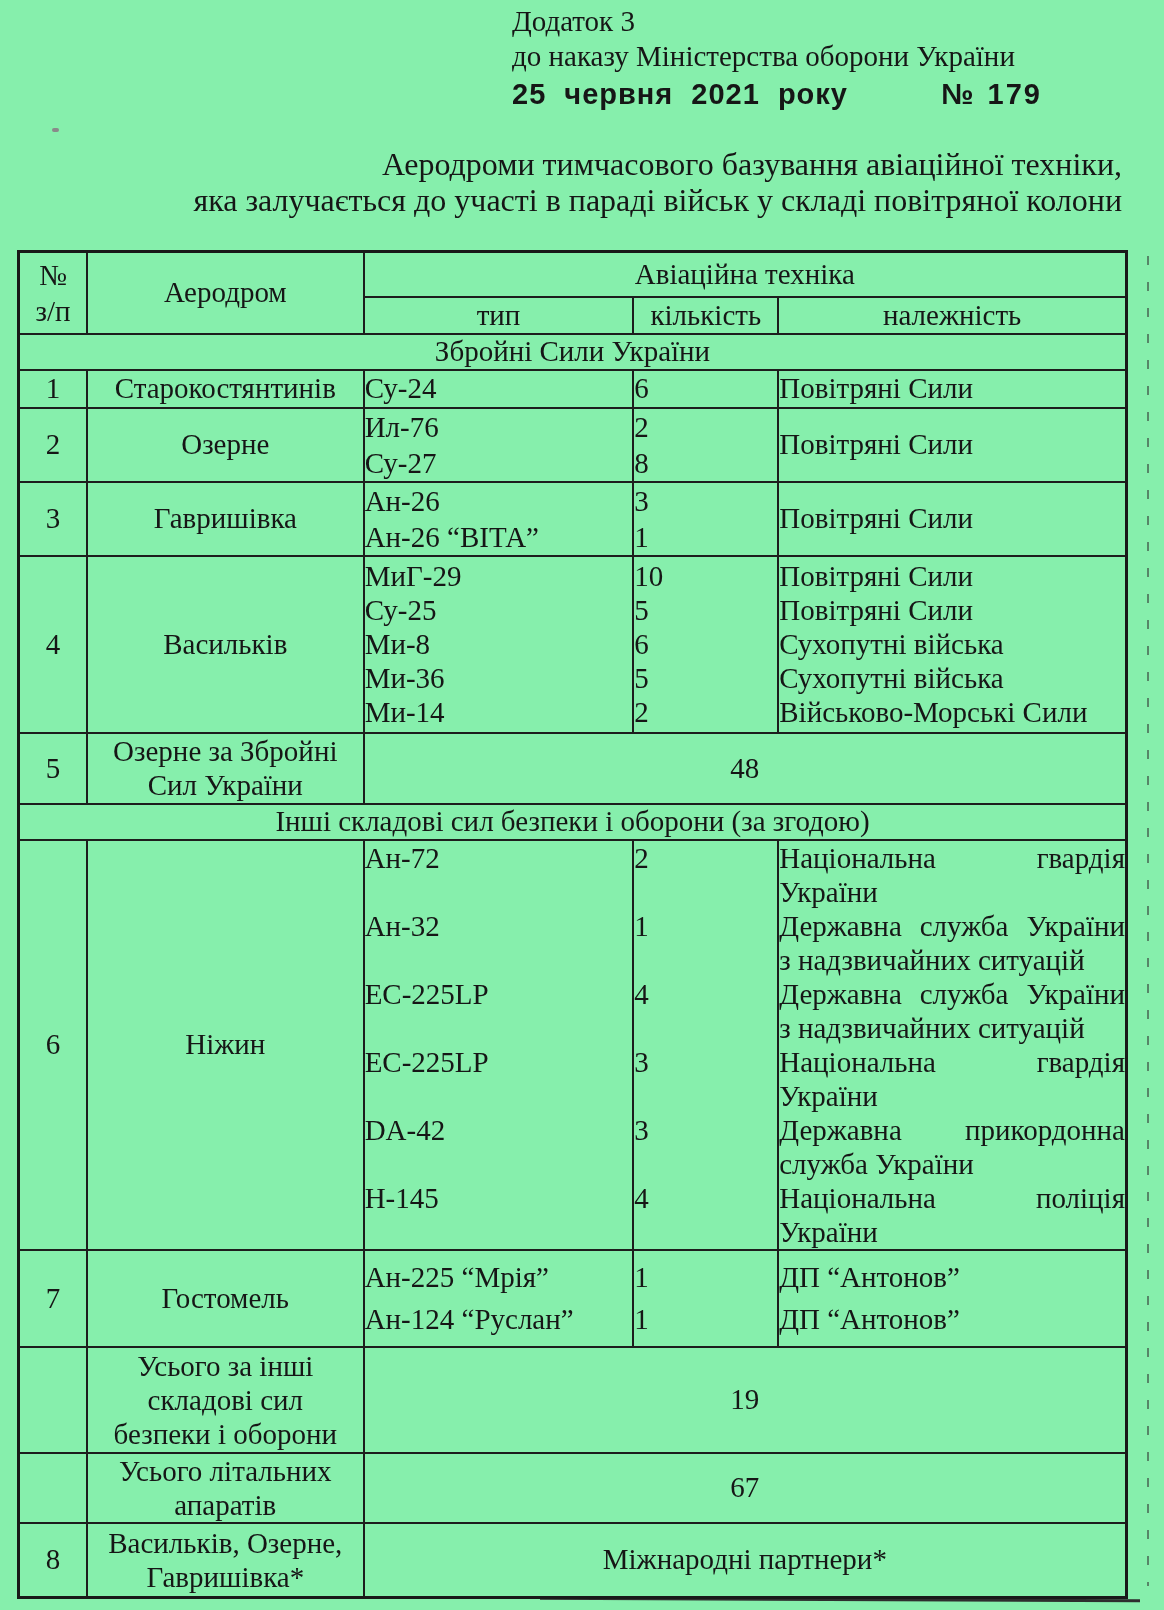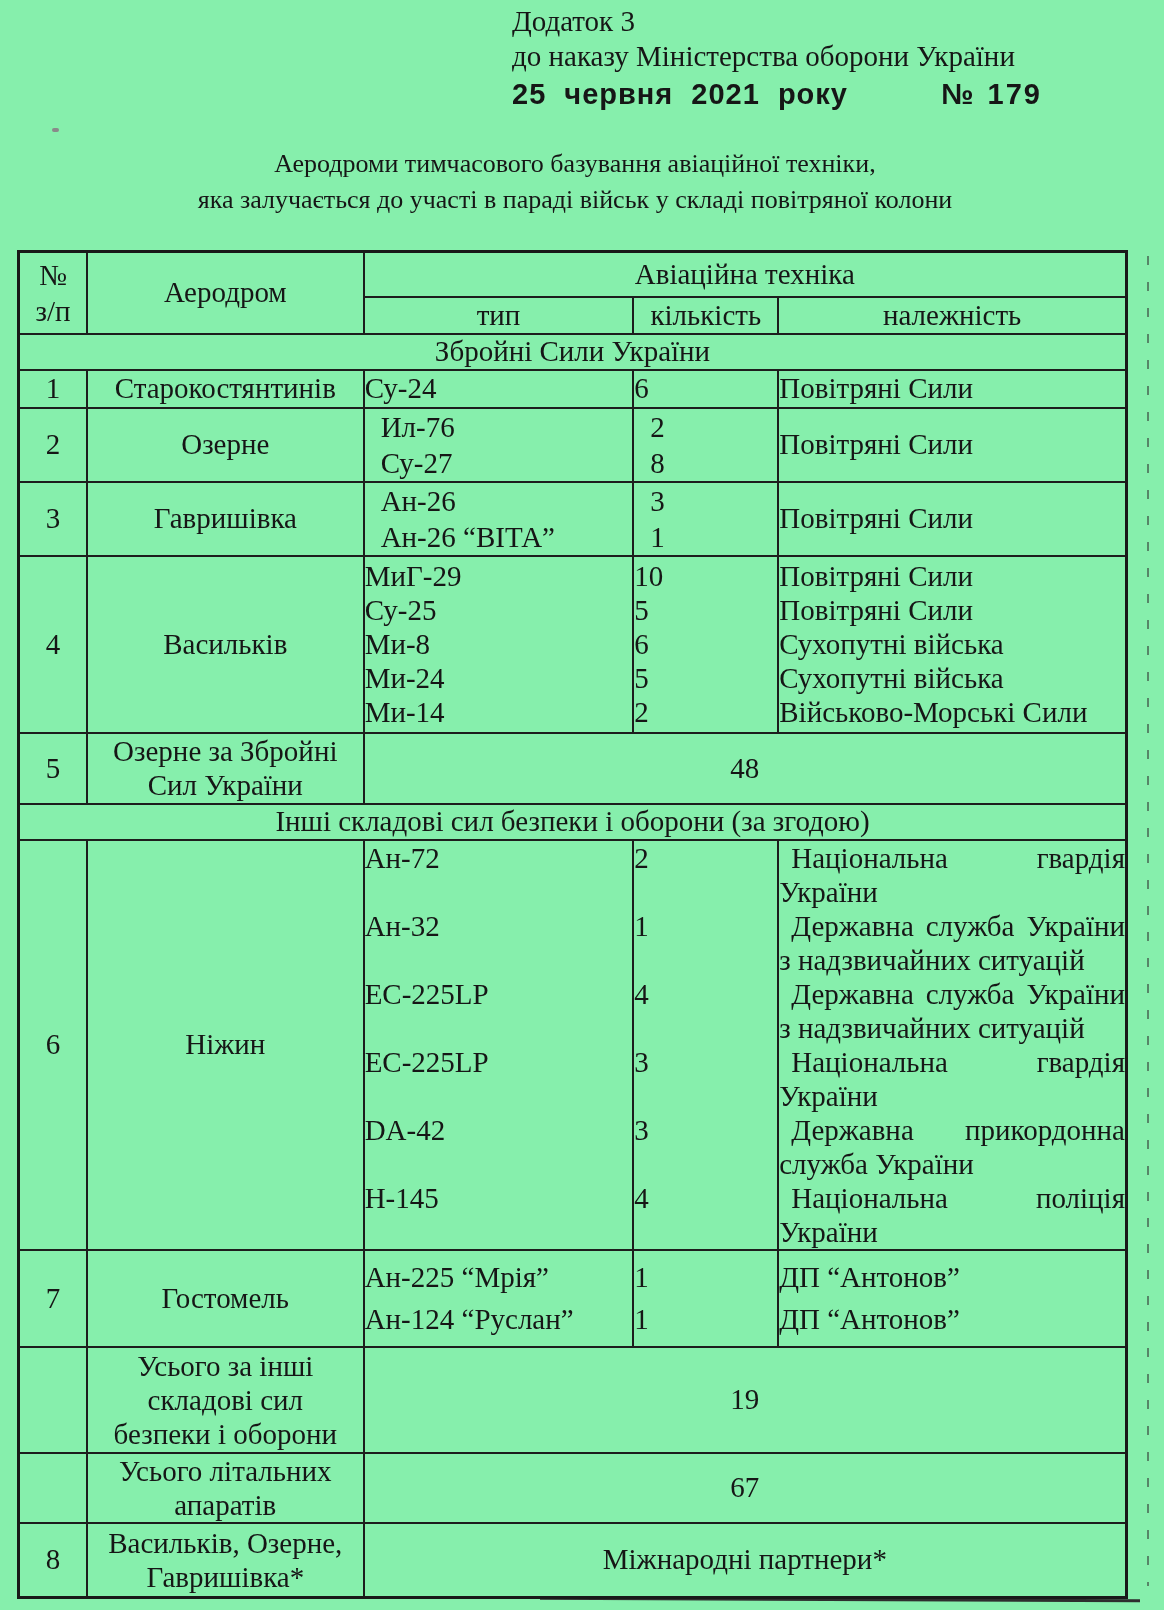--- a/index.html
+++ b/index.html
@@ -14,53 +14,53 @@
   
   .annex{position:absolute;left:512px;top:4px;width:556px;font-size:29px;line-height:35px;}
   .annex-date-row{
     display:flex;justify-content:space-between;align-items:center;
     margin-top:3px;padding-right:26px;
     font-family:"Liberation Sans","DejaVu Sans",sans-serif;
     font-weight:bold;font-size:29px;letter-spacing:1px;word-spacing:9px;
   }
   .annex-num{letter-spacing:2px;word-spacing:2px;}
   
-  .doc-title{position:absolute;left:15px;top:146px;width:1120px;text-align:center;
-    font-size:26px;line-height:36px;}
+  .doc-title{position:absolute;left:2px;top:146px;width:1120px;text-align:right;
+    font-size:32px;line-height:36px;}
   
   table.main{
     position:absolute;left:17px;top:250px;
     border-collapse:collapse;table-layout:fixed;
     width:1111px;
     border:3px solid #191919;
   }
   table.main td,table.main th{
     border:2px solid #1d1d1d;
     font-size:29px;font-weight:normal;
     padding:0;vertical-align:middle;
     overflow:hidden;
   }
   .c{text-align:center;}
   .num-cell{text-align:center;}
   .type-cell{text-align:left;padding-left:14px;}
   .qty-cell{text-align:left;padding-left:14px;}
   .aff-cell{text-align:left;padding-left:11px;padding-right:24px;}
-  .line{line-height:36px;padding-left:16px;}
+  .line{line-height:36px;}
   .l34{line-height:34px;}
   .l42{line-height:42px;}
   
   tr.h1{height:45px;} tr.h2{height:37px;}
   tr.sec{height:36px;padding-left:35px;} 
   tr.r1{height:38px;} tr.r2{height:72px;} tr.r3{height:73px;}
   tr.r4{height:177px;} tr.r5{height:71px;}
   tr.r6{height:408px;} tr.r7{height:97px;}
   tr.t19{height:106px;} tr.t67{height:70px;} tr.r8{height:75px;}
   
   .blk{height:68px;line-height:34px;}
-  .jl{text-align:justify;text-align-last:justify;padding-left:12px;}
+  .jl{text-align:justify;text-align-last:justify;}
   
   .total-top{text-align:center;vertical-align:top;padding-top:8px;}
   .total-mid{text-align:center;}
   .head-num div{line-height:36px;text-align:center;}
   
   .speck{position:absolute;left:52px;top:128px;width:7px;height:4px;background:#8a8a8a;border-radius:2px;}
   .bottom-frag{position:absolute;left:540px;top:1598px;width:600px;height:3px;background:#2e2e2e;transform:rotate(0.25deg);}
   .right-frag{
     position:absolute;left:1147px;top:256px;width:2px;height:1330px;
     background:repeating-linear-gradient(#2f2f2f 0 9px, transparent 9px 26px);
@@ -154,21 +154,21 @@
       <td class="aff-cell">Повітряні Сили</td>
     </tr>
 
     <tr class="r4">
       <td class="num-cell">4</td>
       <td class="c">Васильків</td>
       <td class="type-cell">
         <div class="l34">МиГ-29</div>
         <div class="l34">Су-25</div>
         <div class="l34">Ми-8</div>
-        <div class="l34">Ми-24</div>
+        <div class="l34">Ми-36</div>
         <div class="l34">Ми-14</div>
       </td>
       <td class="qty-cell">
         <div class="l34">10</div>
         <div class="l34">5</div>
         <div class="l34">6</div>
         <div class="l34">5</div>
         <div class="l34">2</div>
       </td>
       <td class="aff-cell">

